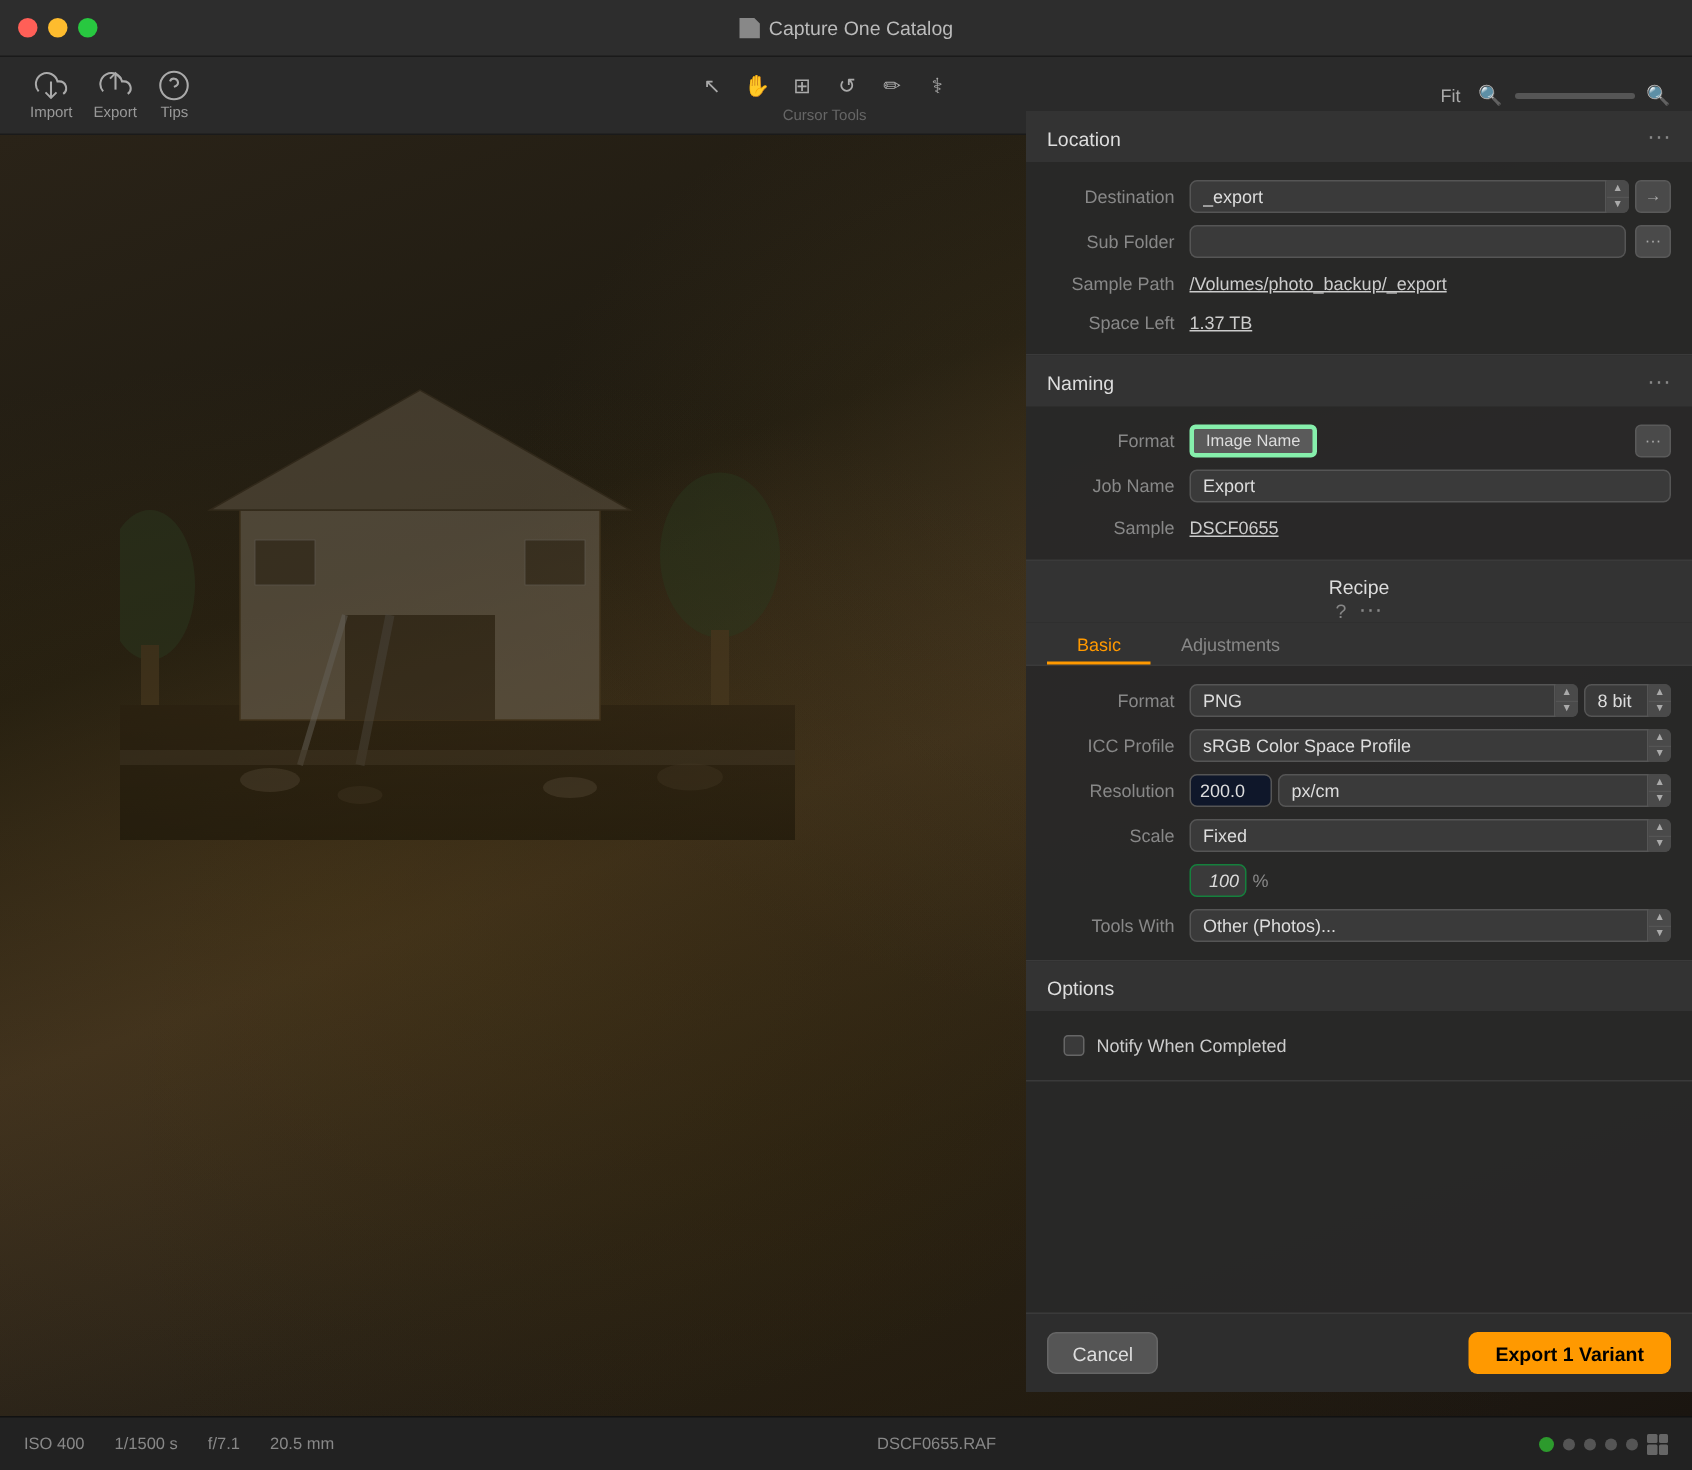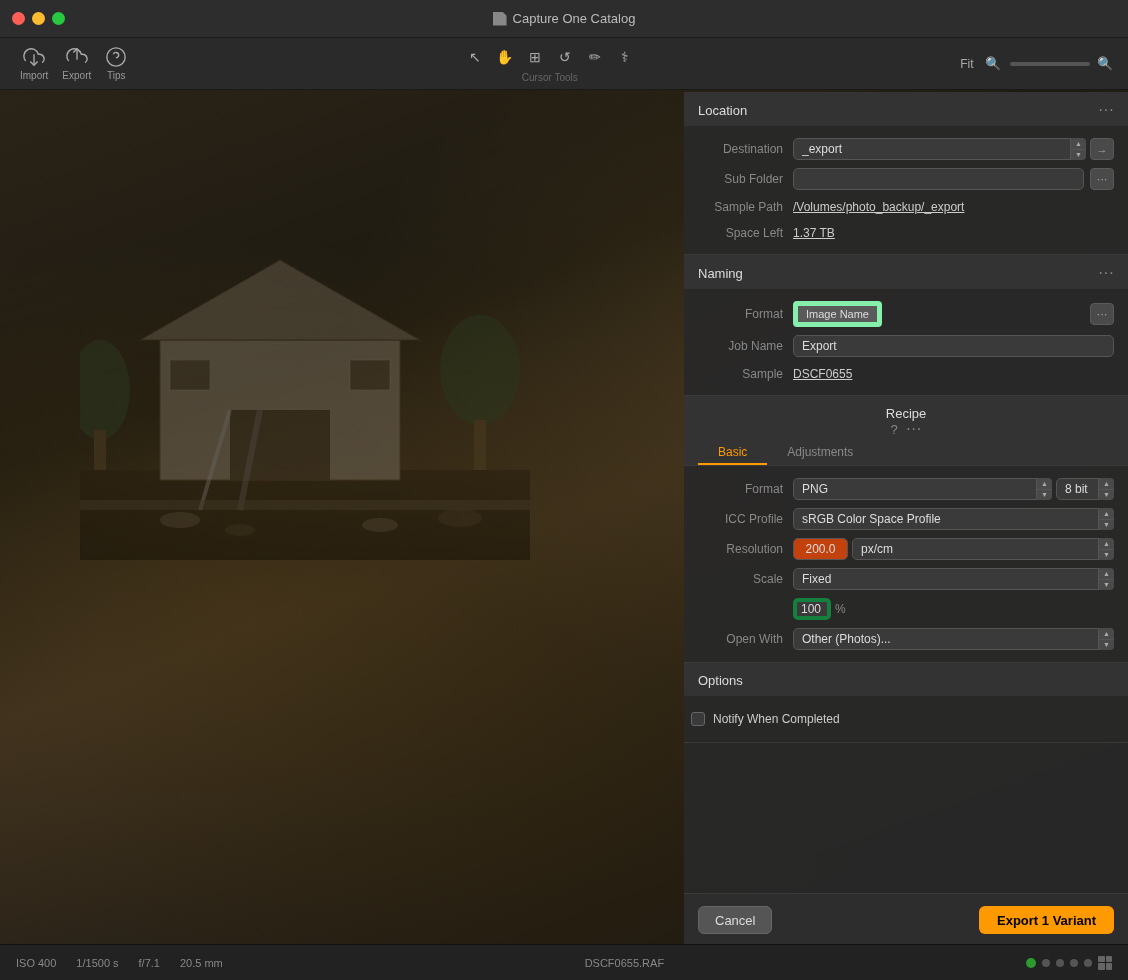--- a/index.html
+++ b/index.html
@@ -144,21 +144,21 @@
       top: 0; left: 0; right: 0; bottom: 0;
       background:
         radial-gradient(ellipse at 20% 60%, rgba(80,60,20,0.4) 0%, transparent 50%),
         radial-gradient(ellipse at 70% 30%, rgba(100,80,40,0.3) 0%, transparent 40%),
         radial-gradient(ellipse at 50% 80%, rgba(40,30,10,0.5) 0%, transparent 60%);
     }
 
     
     .dialog-overlay {
       position: absolute;
-      top: 92px;
+      top: 74px;
       right: 0;
       width: 444px;
       height: calc(980px - 90px - 36px);
       background: rgba(40,40,40,0.97);
       display: flex;
       flex-direction: column;
       overflow-y: auto;
     }
 
     
@@ -261,21 +261,21 @@
       font-size: 11px;
       cursor: pointer;
       display: flex;
       align-items: center;
       justify-content: center;
     }
 
     
     .format-token {
       background: #5a5a5a;
-      border: 5px solid #86efac;
+      border: 3px solid #86efac;
       border-radius: 4px;
       color: #ddd;
       font-size: 11px;
       padding: 2px 8px;
     }
     .format-wrapper {
       flex: 1;
       display: flex;
       align-items: center;
       gap: 6px;
@@ -306,55 +306,57 @@
 
     
     .resolution-wrapper {
       flex: 1;
       display: flex;
       align-items: center;
       gap: 4px;
     }
     .res-input {
       width: 55px;
-      background: #c2410c;
+      background: #0f172a;
       border: 1px solid #555;
       border-radius: 5px;
       color: #ddd;
       font-size: 12px;
       padding: 2px 6px;
       height: 22px;
-      text-align: center;
+      text-align: left;
     }
 
     
     .scale-wrapper {
       flex: 1;
       display: flex;
       align-items: center;
       gap: 4px;
     }
     .percent-input {
       width: 38px;
       background: #3a3a3a;
-      border: 4px solid #15803d;
+      border: 1px solid #15803d;
       border-radius: 5px;
       color: #ddd;
       font-size: 12px;
       padding: 2px 4px;
       height: 22px;
+      text-align: right;
+      font-style: italic;
     }
     .percent-label {
       color: #888;
       font-size: 12px;
     }
 
     
     .options-body {
-      padding: 16px 7px;
+      padding: 16px 25px;
     }
     .checkbox-row {
       display: flex;
       align-items: center;
       gap: 8px;
     }
     .checkbox {
       width: 14px; height: 14px;
       border: 1px solid #666;
       border-radius: 3px;
@@ -756,21 +758,21 @@
 
       <div class="field-row">
         <span class="field-label"></span>
         <div class="scale-wrapper">
           <input type="text" class="percent-input" value="100" style="">
           <span class="percent-label">%</span>
         </div>
       </div>
 
       <div class="field-row">
-        <span class="field-label">Open With</span>
+        <span class="field-label">Tools With</span>
         <div class="spin-wrapper" style="flex:1">
           <select><option>Other (Photos)...</option></select>
           <div class="spin-arrows">
             <button class="spin-up">▲</button>
             <button class="spin-down">▼</button>
           </div>
         </div>
       </div>
     </div>
   </div>

